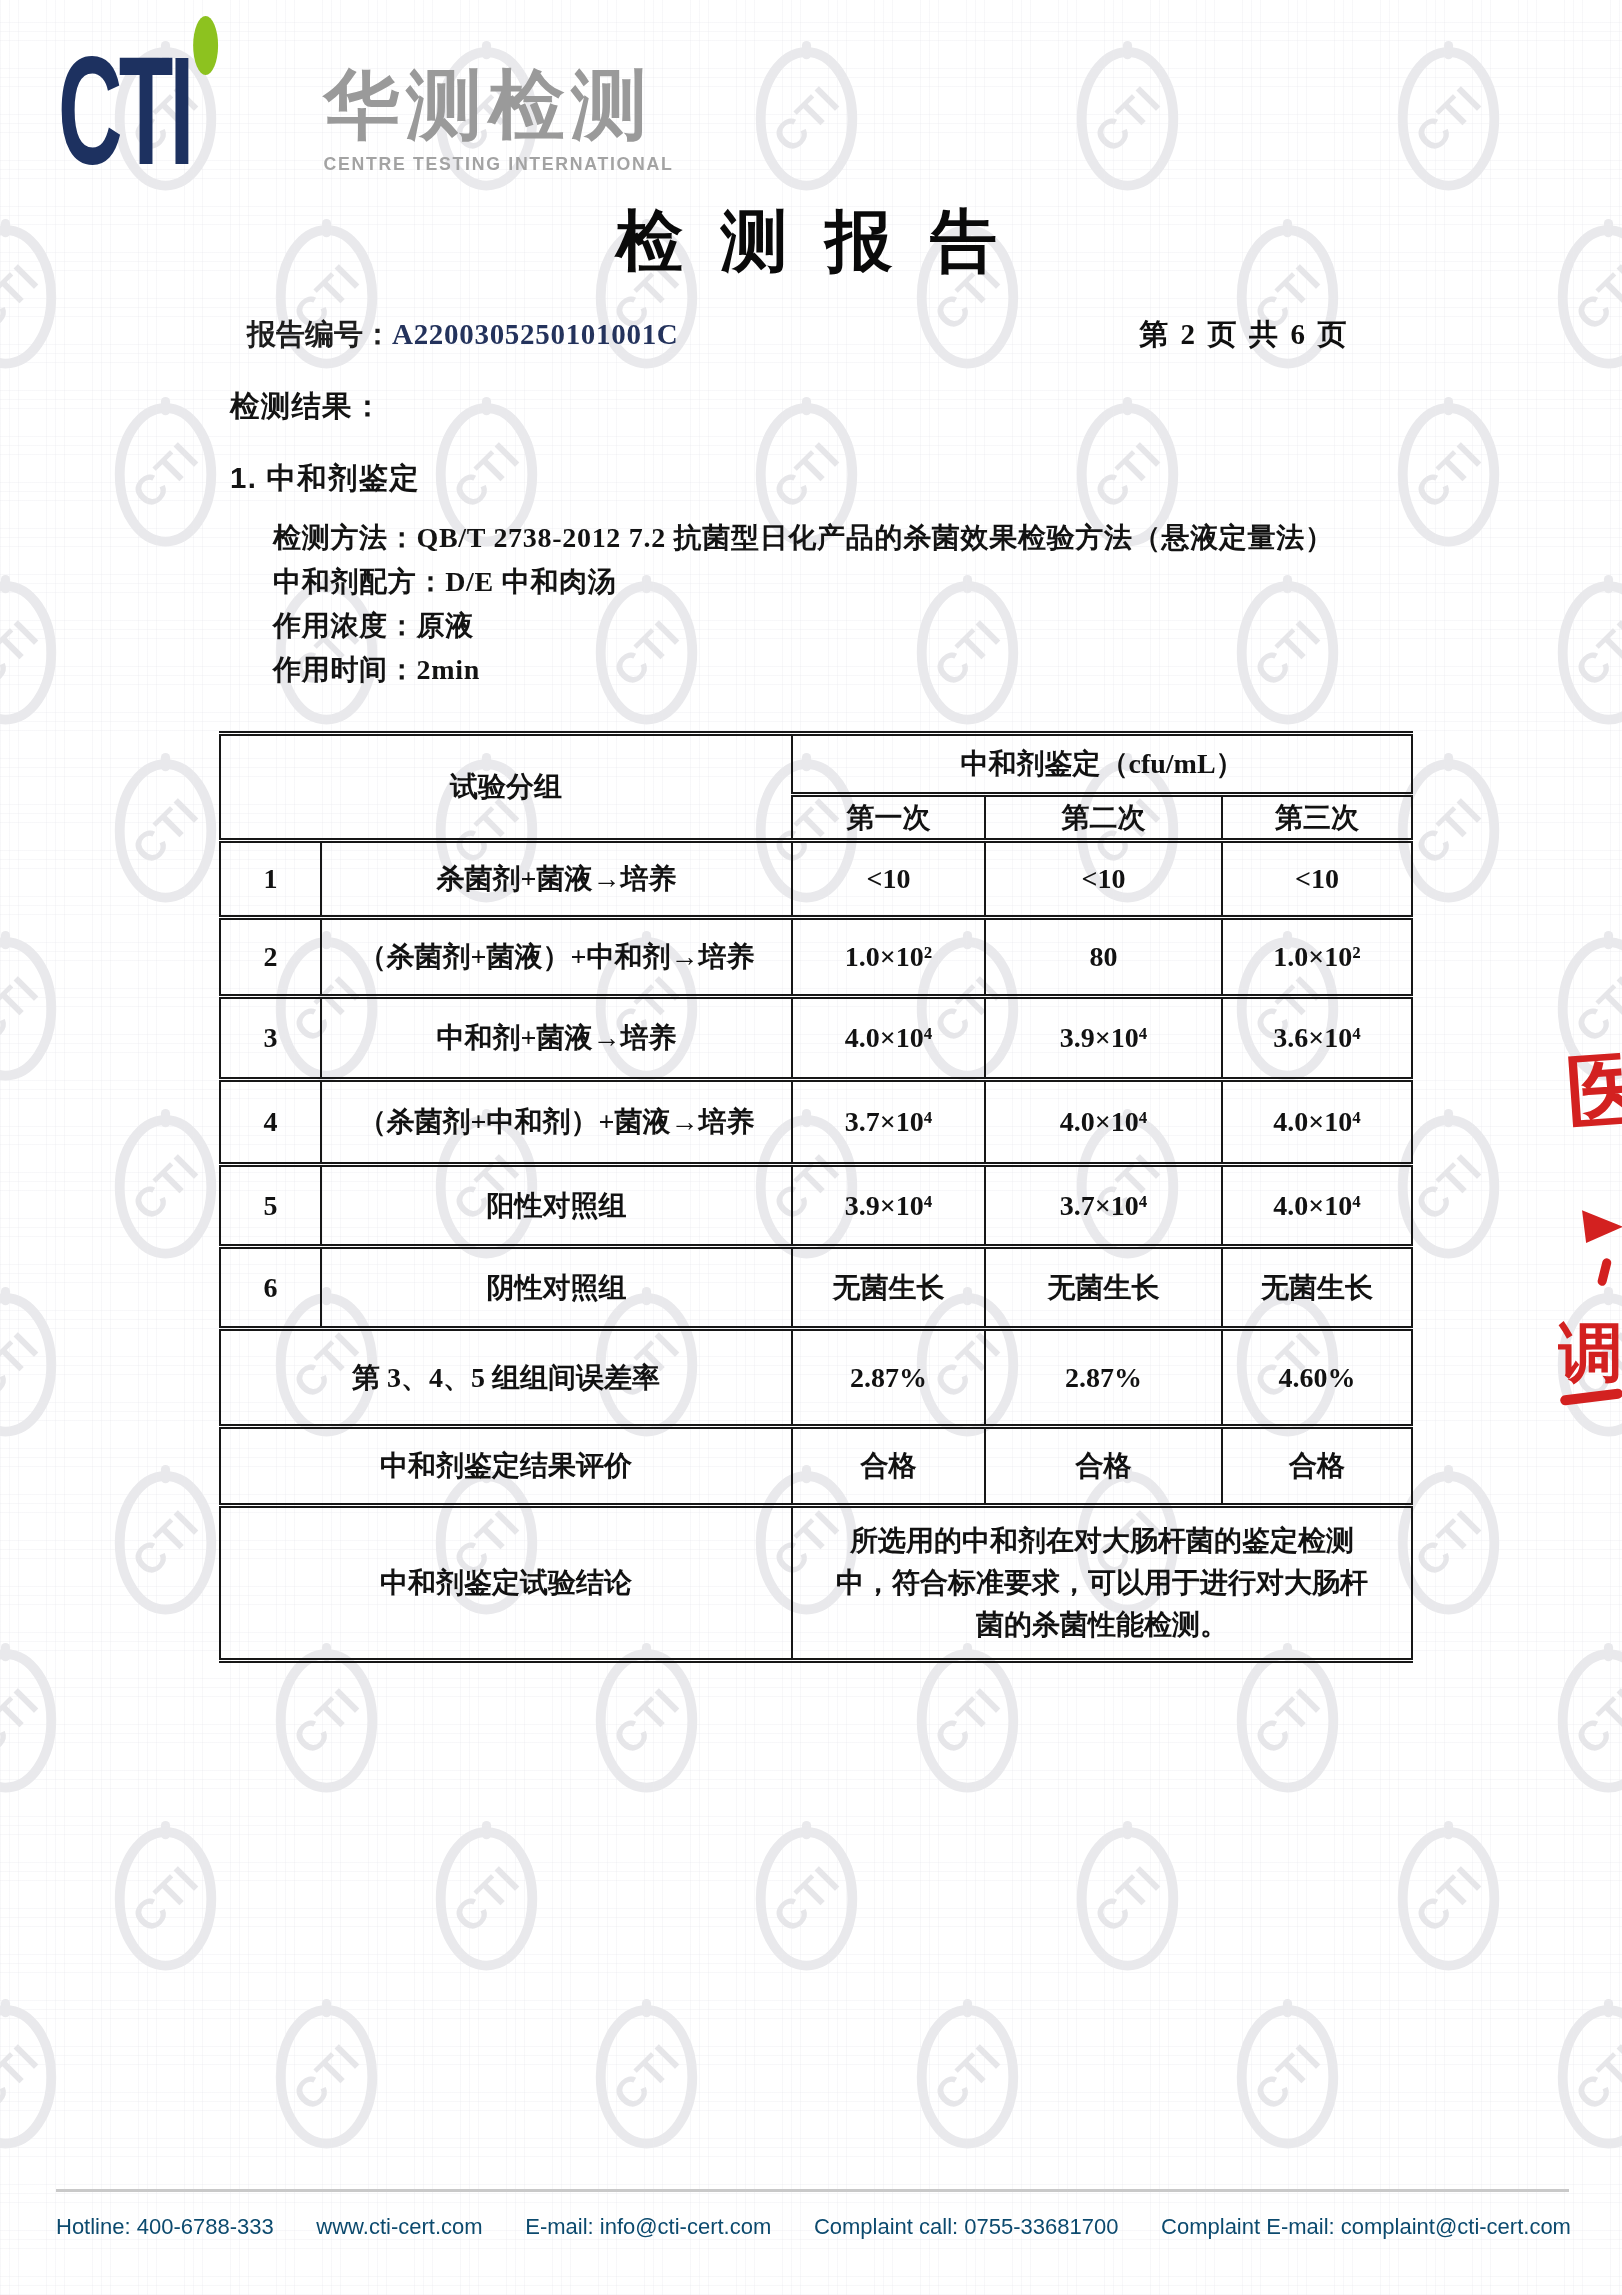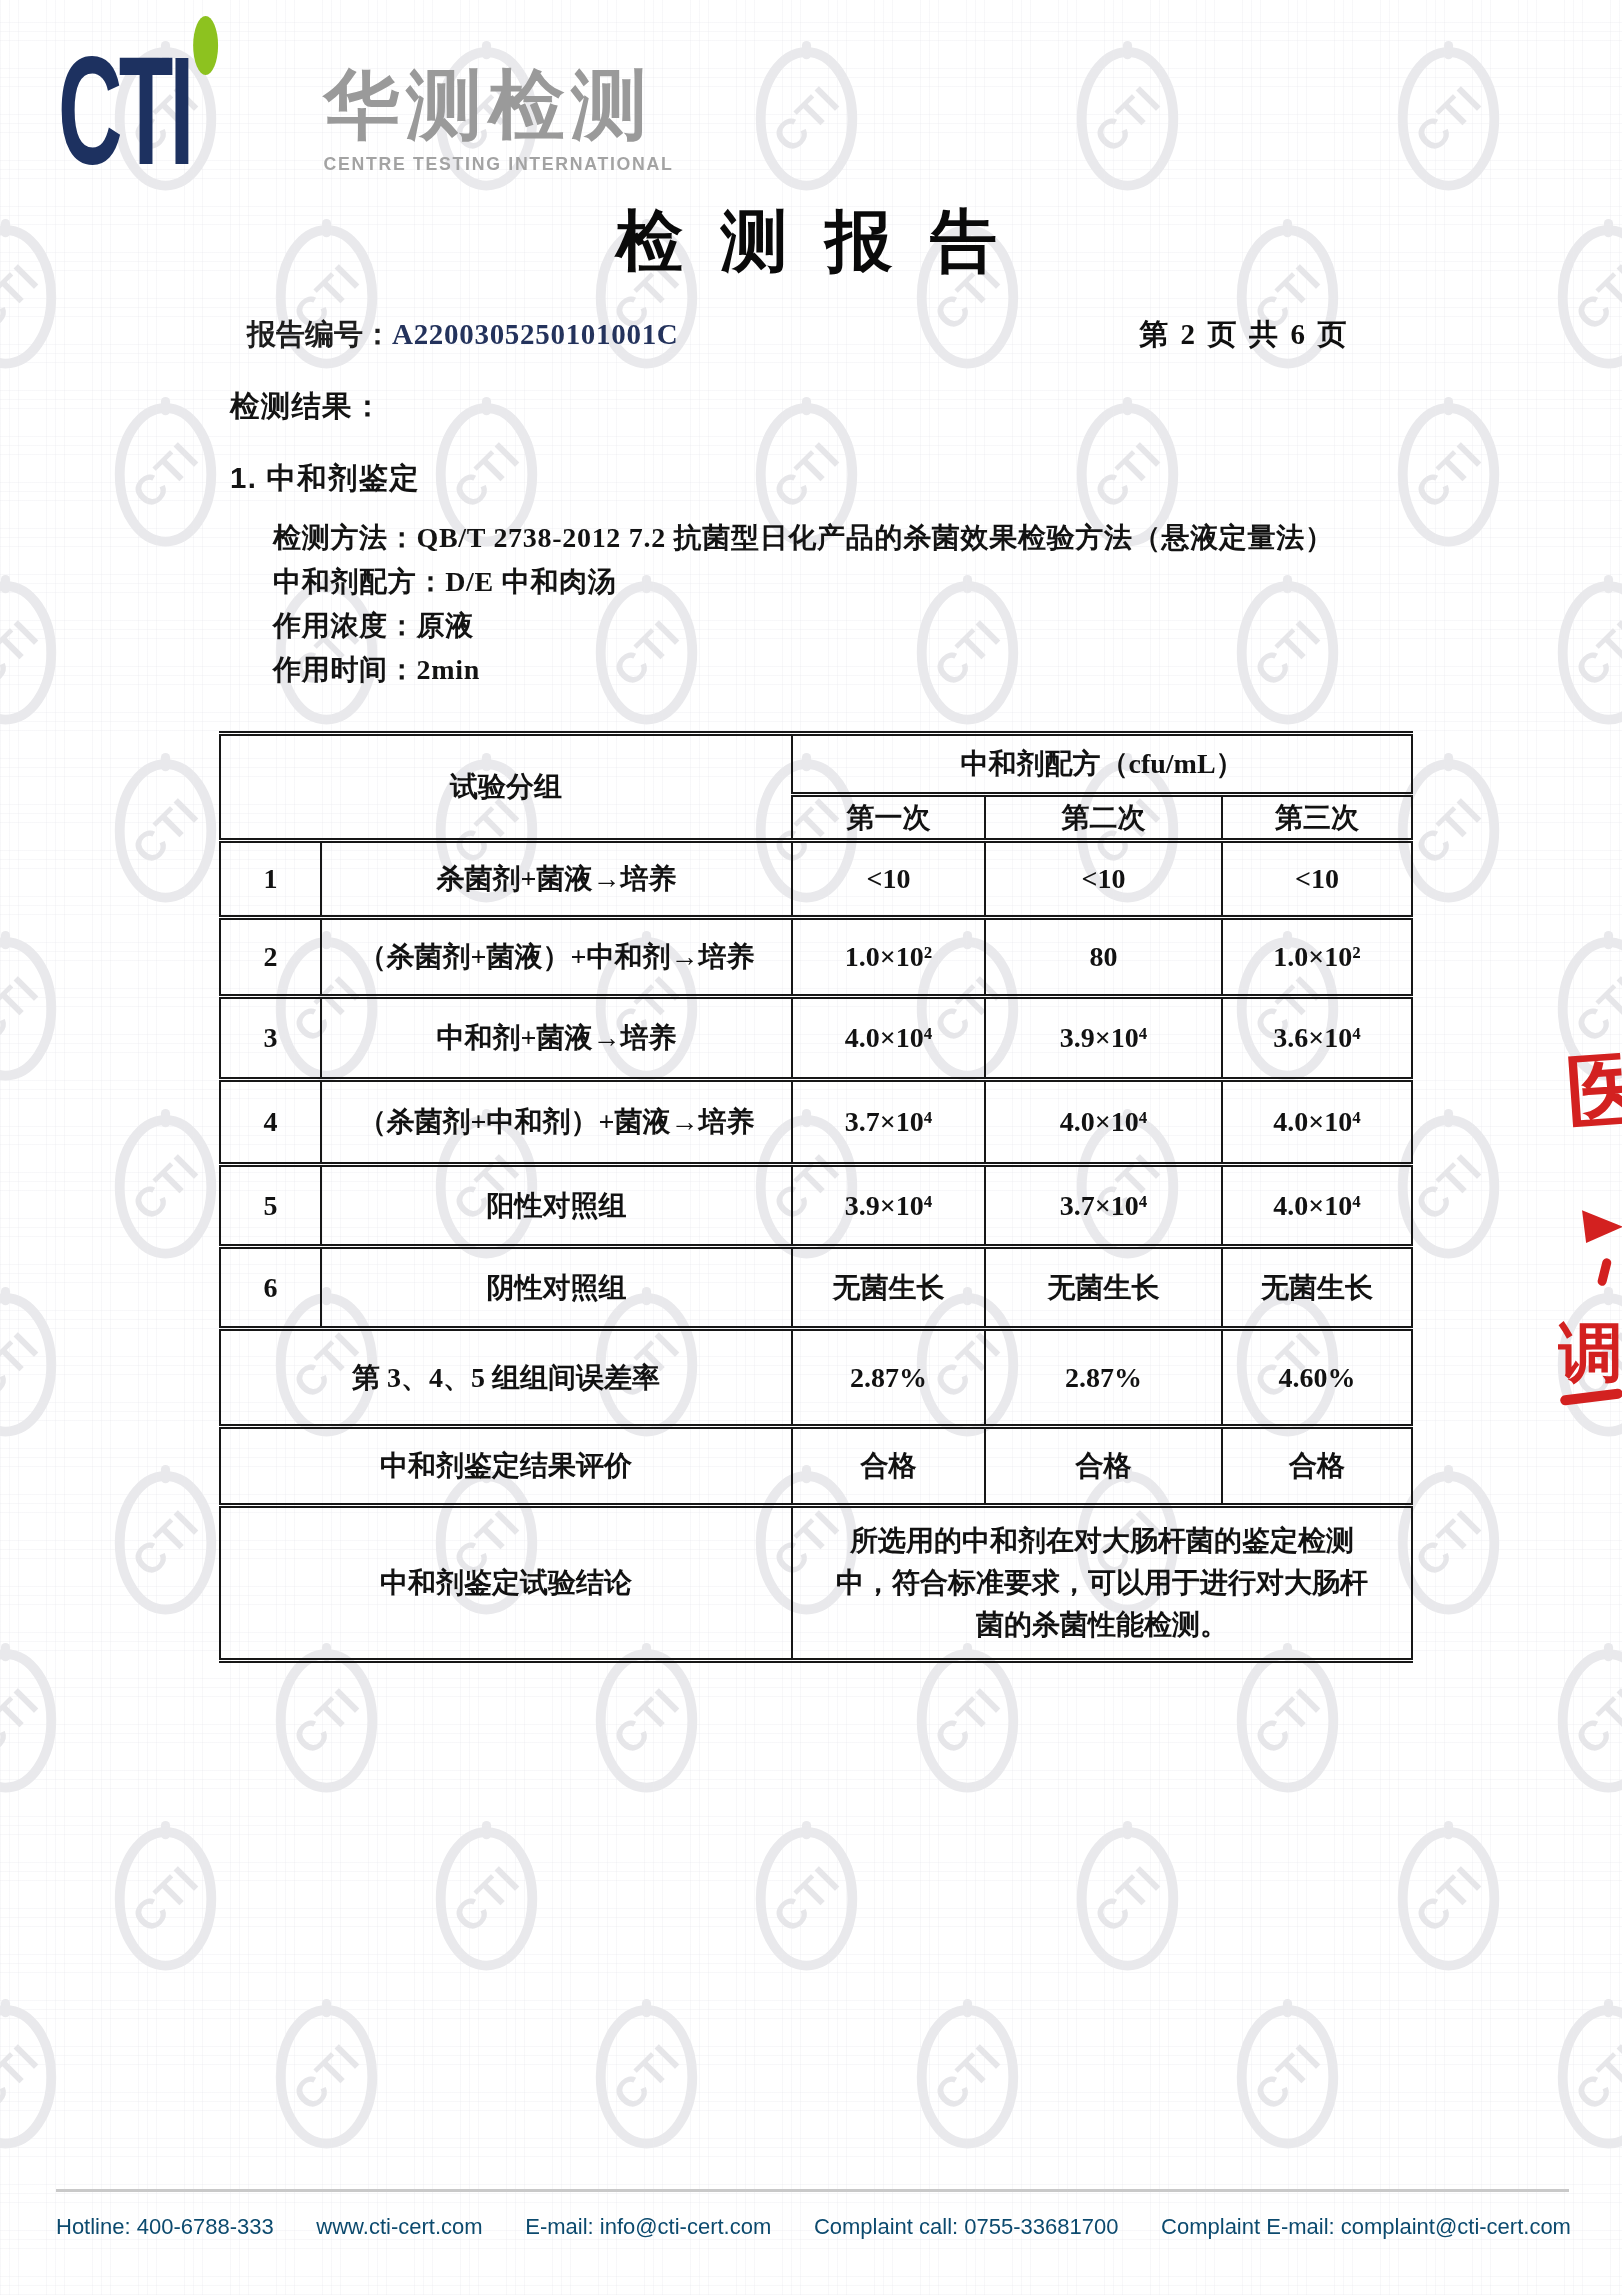--- a/index.html
+++ b/index.html
@@ -458,21 +458,21 @@
     <colgroup>
       <col style="width:101px">
         <col style="width:471px">
         <col style="width:193px">
         <col style="width:237px">
         <col style="width:190px">
     </colgroup>
     <thead>
       <tr class="h-a">
         <th colspan="2" rowspan="2">试验分组</th>
-        <th colspan="3">中和剂配方（cfu/mL）</th>
+        <th colspan="3">中和剂鉴定（cfu/mL）</th>
       </tr>
       <tr class="h-b">
         <th>第一次</th>
         <th>第二次</th>
         <th>第三次</th>
       </tr>
     </thead>
     <tbody>
       <tr class="r1">
         <td>1</td>

